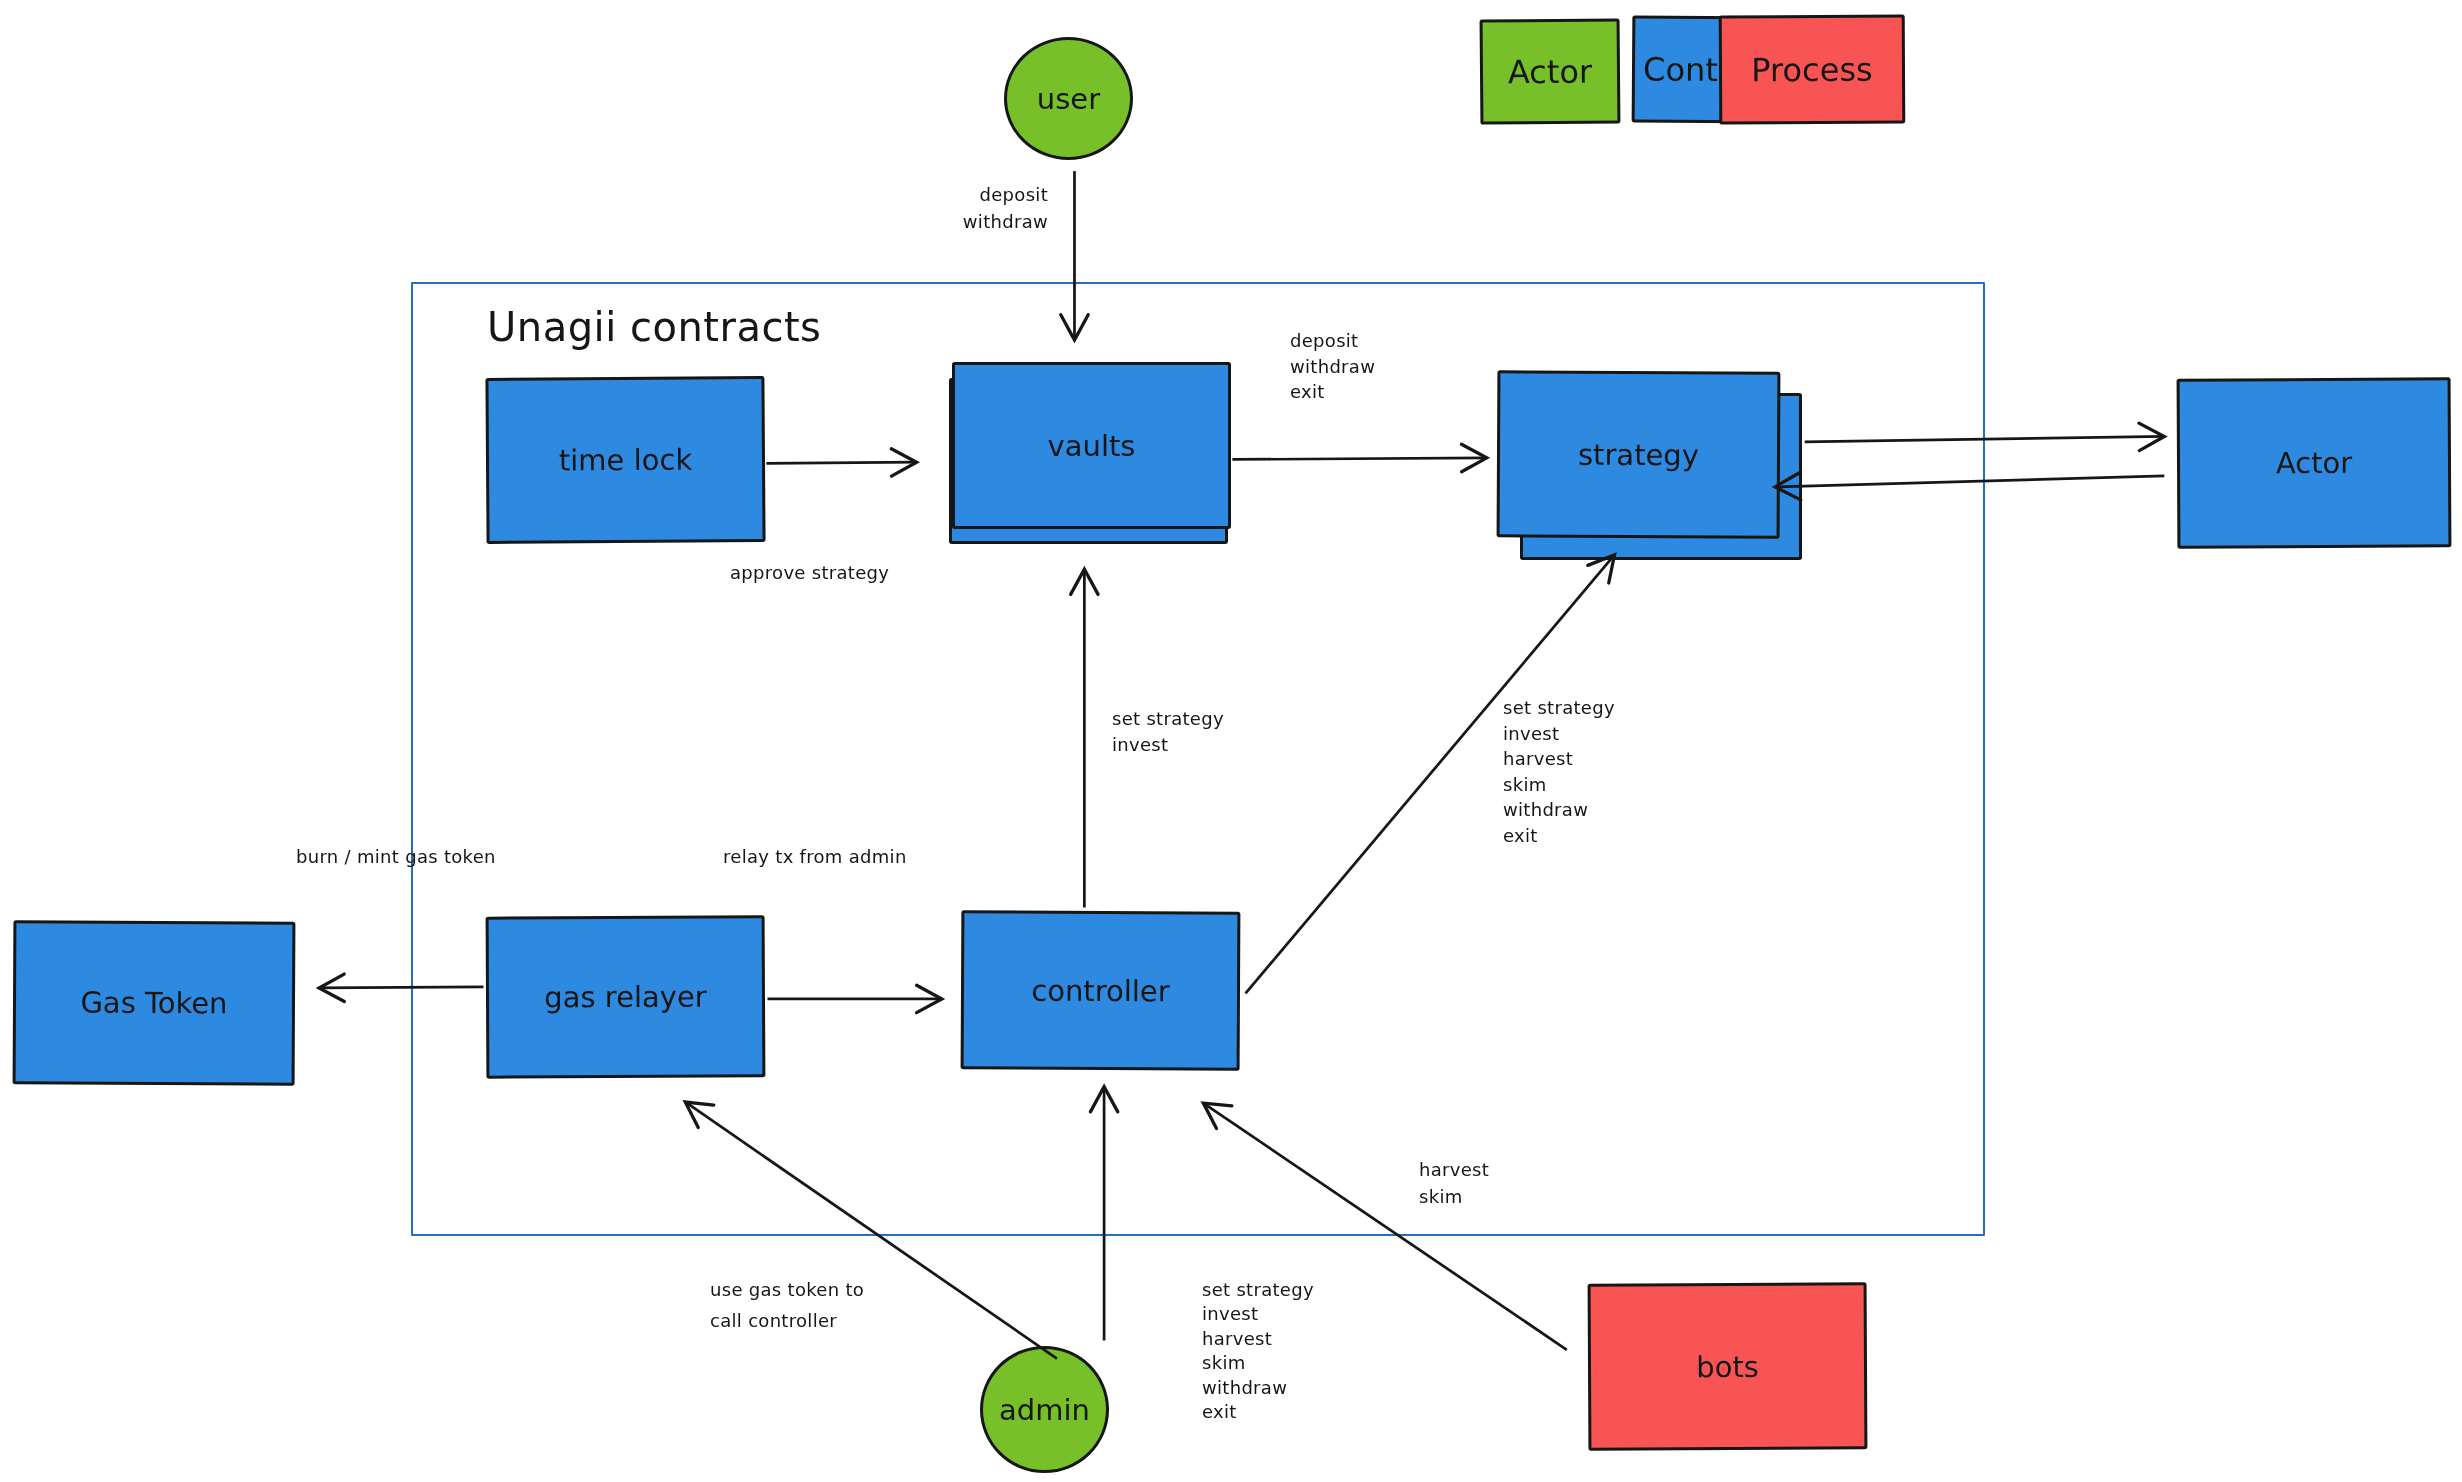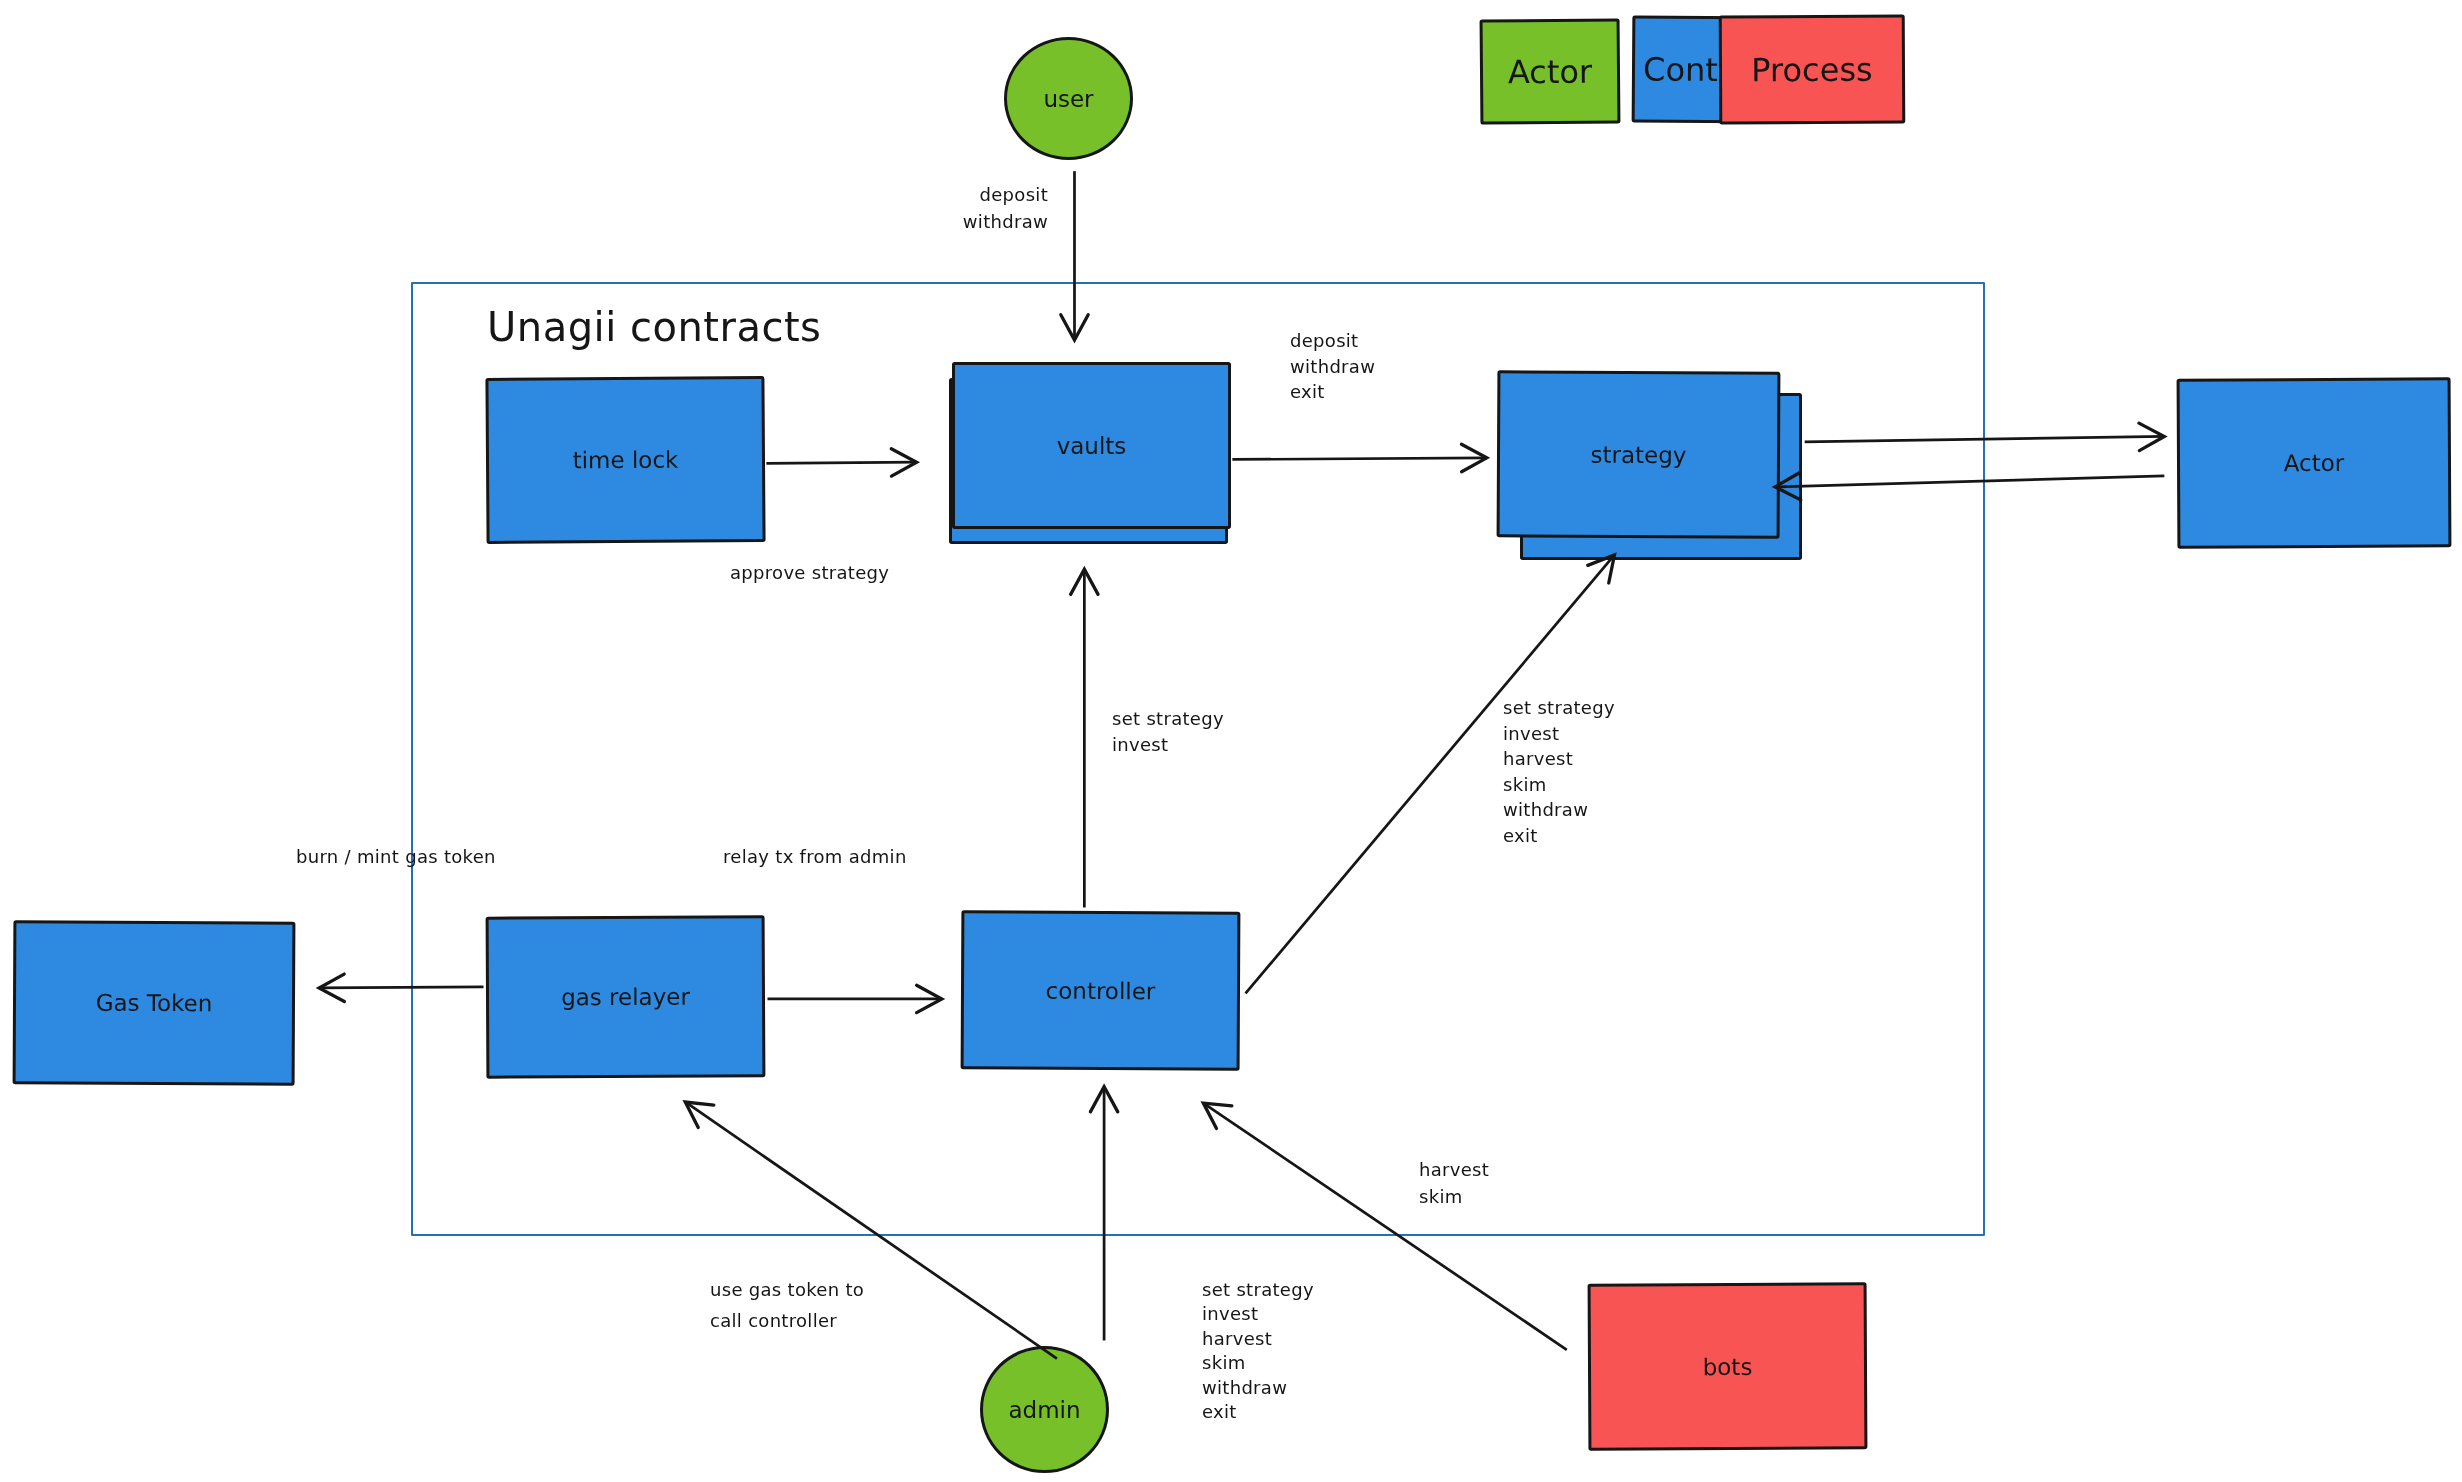--- a/index.html
+++ b/index.html
@@ -15,21 +15,21 @@
   .fill-process{background:#f85454;}
   .shadowbox{position:absolute;box-sizing:border-box;border:3.3px solid #161616;
              border-radius:2.7px;background:#2e89e0;z-index:10;}
   .circle{border-radius:50%;}
   .container-box{position:absolute;box-sizing:border-box;border:2.7px solid #2471b8;
                  border-radius:1.1px;background:transparent;z-index:5;}
   .label{position:absolute;white-space:pre-line;font-size:18px;line-height:1.42;
          z-index:40;letter-spacing:0.3px;}
   .label.right{text-align:right;}
   .title{font-size:40px;letter-spacing:0.5px;}
-  .node-label{font-size:23px;}
+  .node-label{font-size:29px;}
   .legend-label{font-size:32px;}
 </style>
 </head>
 <body>
 
 <div class="canvas">
 
   <div class="container-box" style="left:411px;top:282px;width:1574px;height:954px;"></div>
   <div class="label title" style="left:487px;top:299px;">Unagii contracts</div>
 

